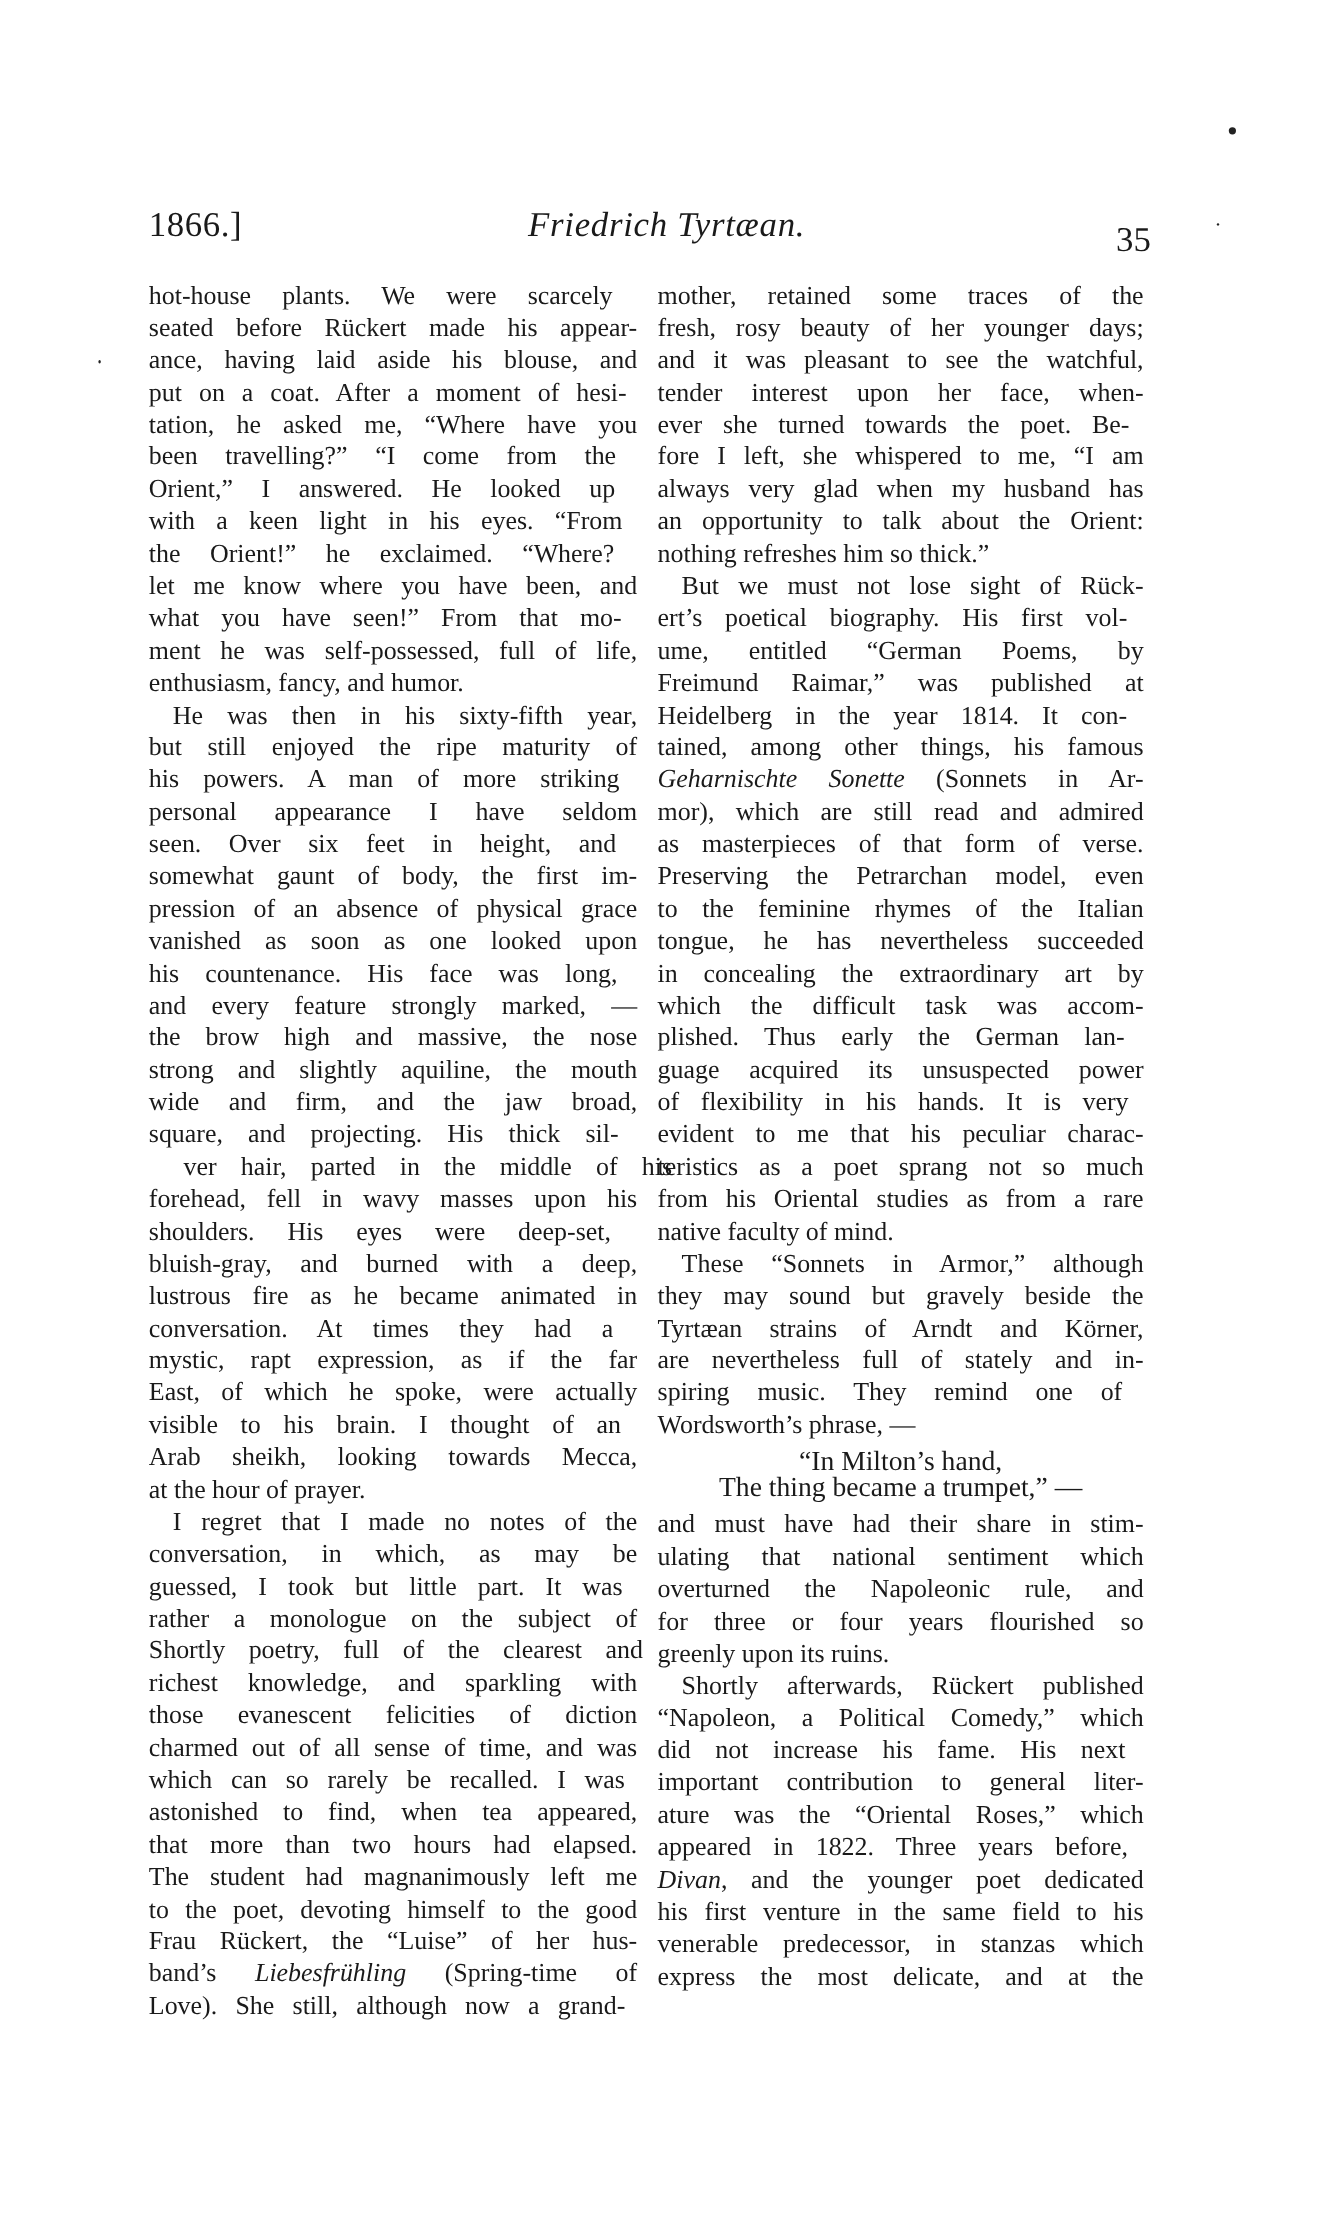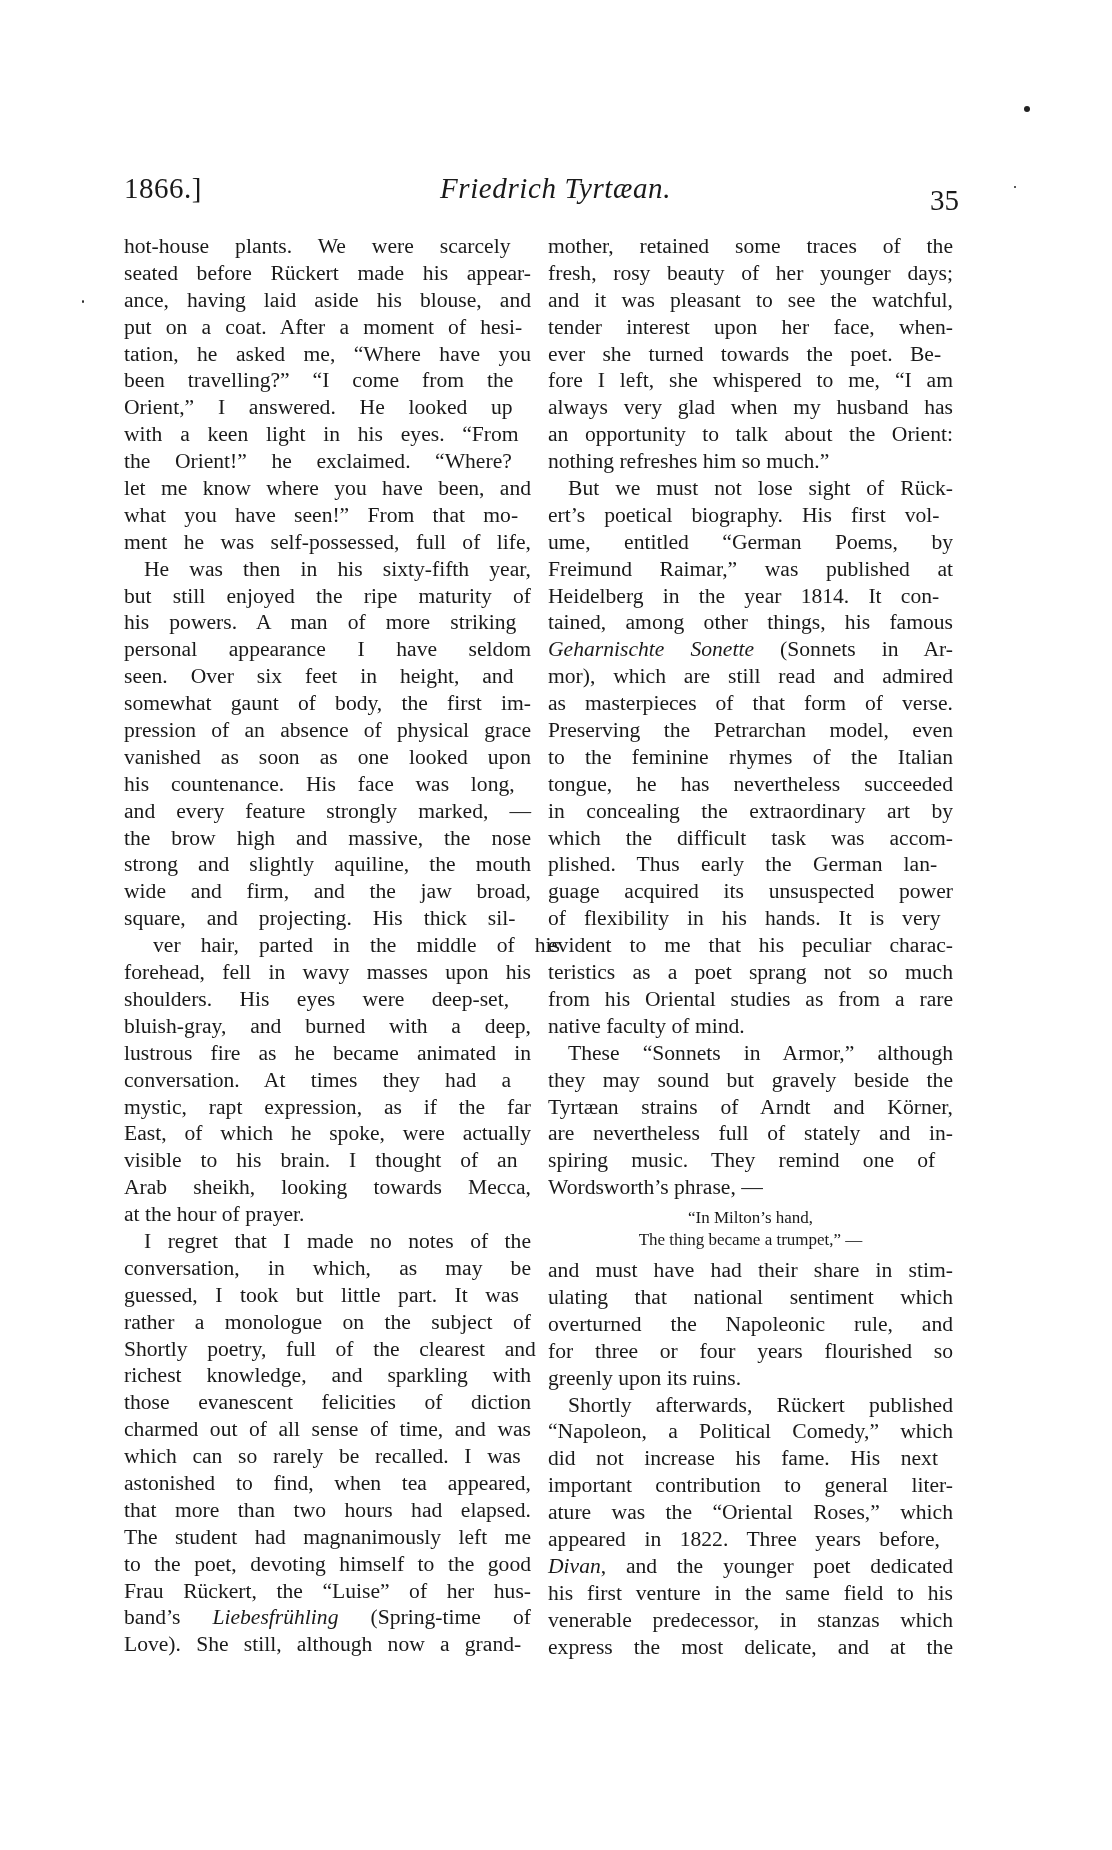--- a/index.html
+++ b/index.html
@@ -16,21 +16,21 @@
   .col-left { left: 124px; width: 407px; }
   .col-right { left: 548px; width: 405px; }
   .line {
     display: block; height: 26.9px; line-height: 26.9px; font-size: 21.6px;
     text-align: justify; text-align-last: justify; white-space: nowrap;
     overflow: visible; word-spacing: 0px;
   }
   .line.last { text-align-last: left; }
   .line.indent { padding-left: 20px; }
   .line i { font-style: italic; }
-  .poem { display: block; text-align: center; font-size: 17px; line-height: 22px; padding: 6px 0 6px 0; }
+  .poem { display: block; text-align: center; font-size: 23px; line-height: 22px; padding: 6px 0 6px 0; }
   .poem-line { display: block; }
   .speck { position: absolute; background: #222; border-radius: 50%; }
 </style>
 </head>
 <body>
 
 <div class="page">
   <div class="running-head">
     <span class="head-year">1866.]</span>
     <span class="head-title">Friedrich Tyrtæan.</span>
@@ -43,20 +43,21 @@
       <span class="line" style="text-align-last: left; word-spacing: 12.6641px;"><span>ance, having laid aside his blouse, and</span></span>
       <span class="line" style="text-align-last: left; word-spacing: 8.77604px;"><span>put on a coat.  After a moment of hesi-</span></span>
       <span class="line" style="text-align-last: left; word-spacing: 13.0703px;"><span>tation, he asked me, “Where have you</span></span>
       <span class="line" style="text-align-last: left; word-spacing: 17.5703px;"><span>been travelling?”  “I come from the</span></span>
       <span class="line" style="text-align-last: left; word-spacing: 18.3646px;"><span>Orient,” I answered.  He looked up</span></span>
       <span class="line" style="text-align-last: left; word-spacing: 12.3418px;"><span>with a keen light in his eyes.  “From</span></span>
       <span class="line" style="text-align-last: left; word-spacing: 19.1719px;"><span>the Orient!” he exclaimed.  “Where?</span></span>
       <span class="line" style="text-align-last: left; word-spacing: 10.0022px;"><span>let me know where you have been, and</span></span>
       <span class="line" style="text-align-last: left; word-spacing: 12.9107px;"><span>what you have seen!”  From that mo-</span></span>
       <span class="line" style="text-align-last: left; word-spacing: 11.0625px;"><span>ment he was self-possessed, full of life,</span></span>
+      <span class="line last"><span>enthusiasm, fancy, and humor.</span></span>
       <span class="line indent" style="text-align-last: left; word-spacing: 14.7682px;"><span>He was then in his sixty-fifth year,</span></span>
       <span class="line" style="text-align-last: left; word-spacing: 15.8568px;"><span>but still enjoyed the ripe maturity of</span></span>
       <span class="line" style="text-align-last: left; word-spacing: 14.7009px;"><span>his powers.  A man of more striking</span></span>
       <span class="line" style="text-align-last: left; word-spacing: 26.207px;"><span>personal appearance I have seldom</span></span>
       <span class="line" style="text-align-last: left; word-spacing: 17.5379px;"><span>seen.  Over six feet in height, and</span></span>
       <span class="line" style="text-align-last: left; word-spacing: 13.7917px;"><span>somewhat gaunt of body, the first im-</span></span>
       <span class="line" style="text-align-last: left; word-spacing: 9.8724px;"><span>pression of an absence of physical grace</span></span>
       <span class="line" style="text-align-last: left; word-spacing: 14.6562px;"><span>vanished as soon as one looked upon</span></span>
       <span class="line" style="text-align-last: left; word-spacing: 16.3646px;"><span>his countenance.  His face was long,</span></span>
       <span class="line" style="text-align-last: left; word-spacing: 15.6844px;"><span>and every feature strongly marked, —</span></span>
@@ -96,21 +97,21 @@
   <div class="column col-right">
     <div>
         <span class="line" style="text-align-last: left; word-spacing: 20.4937px;"><span>mother, retained some traces of the</span></span>
         <span class="line" style="text-align-last: left; word-spacing: 11.2318px;"><span>fresh, rosy beauty of her younger days;</span></span>
         <span class="line" style="text-align-last: left; word-spacing: 9.71429px;"><span>and it was pleasant to see the watchful,</span></span>
         <span class="line" style="text-align-last: left; word-spacing: 18.8844px;"><span>tender interest upon her face, when-</span></span>
         <span class="line" style="text-align-last: left; word-spacing: 11.8571px;"><span>ever she turned towards the poet.  Be-</span></span>
         <span class="line" style="text-align-last: left; word-spacing: 9.55273px;"><span>fore I left, she whispered to me, “I am</span></span>
         <span class="line" style="text-align-last: left; word-spacing: 10.3281px;"><span>always very glad when my husband has</span></span>
         <span class="line" style="text-align-last: left; word-spacing: 11.125px;"><span>an opportunity to talk about the Orient:</span></span>
-        <span class="line last"><span>nothing refreshes him so much.”</span></span>
+        <span class="line last"><span>nothing refreshes him so thick.”</span></span>
         <span class="line indent" style="text-align-last: left; word-spacing: 10.529px;"><span>But we must not lose sight of Rück-</span></span>
         <span class="line" style="text-align-last: left; word-spacing: 13.5599px;"><span>ert’s poetical biography.  His first vol-</span></span>
         <span class="line" style="text-align-last: left; word-spacing: 28.0859px;"><span>ume, entitled “German Poems, by</span></span>
         <span class="line" style="text-align-last: left; word-spacing: 22.1523px;"><span>Freimund Raimar,” was published at</span></span>
         <span class="line" style="text-align-last: left; word-spacing: 13.7969px;"><span>Heidelberg in the year 1814.  It con-</span></span>
         <span class="line" style="text-align-last: left; word-spacing: 13.9469px;"><span>tained, among other things, his famous</span></span>
         <span class="line" style="text-align-last: left; word-spacing: 20.6914px;"><i>Geharnischte Sonette</i><span> (Sonnets in Ar-</span></span>
         <span class="line" style="text-align-last: left; word-spacing: 12.4349px;"><span>mor), which are still read and admired</span></span>
         <span class="line" style="text-align-last: left; word-spacing: 13.6354px;"><span>as masterpieces of that form of verse.</span></span>
         <span class="line" style="text-align-last: left; word-spacing: 18.0508px;"><span>Preserving the Petrarchan model, even</span></span>

